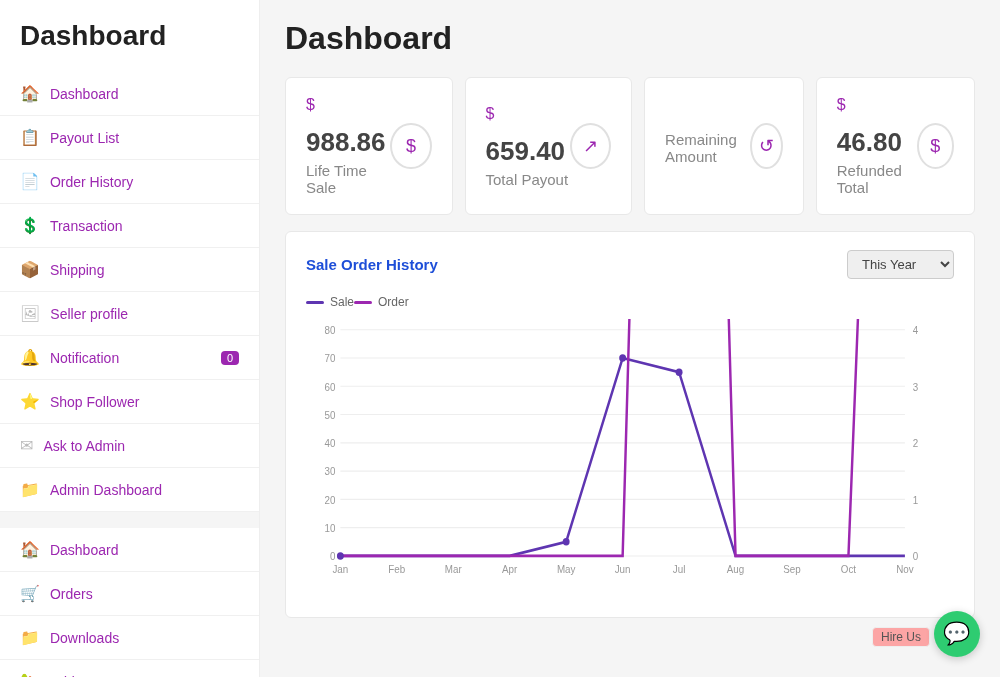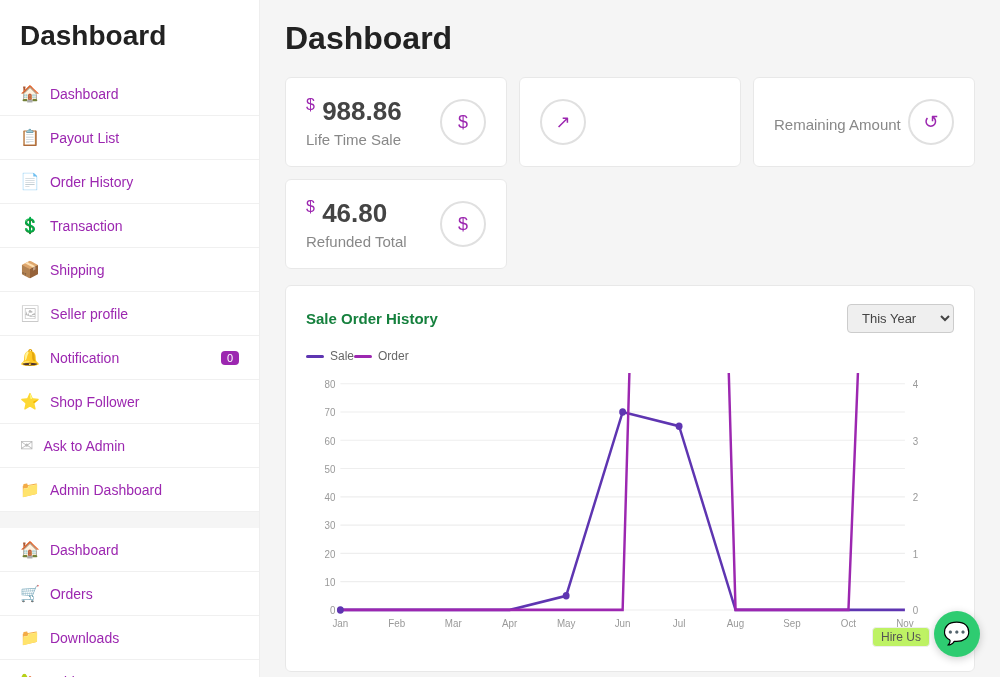--- a/index.html
+++ b/index.html
@@ -52,21 +52,21 @@
     .main-title {
       font-size: 32px;
       font-weight: bold;
       color: #222;
       margin-bottom: 20px;
     }
 
     
     .stats-grid {
       display: grid;
-      grid-template-columns: 1fr 1fr 1fr;
+      grid-template-columns: 1fr 1fr 1fr 1fr;
       gap: 12px;
       margin-bottom: 16px;
     }
     .stat-card {
       background: #fff;
       border: 1px solid #e8e8e8;
       border-radius: 6px;
       padding: 18px 20px;
       display: flex;
       align-items: center;
@@ -111,21 +111,21 @@
     }
     .chart-header {
       display: flex;
       align-items: center;
       justify-content: space-between;
       margin-bottom: 16px;
     }
     .chart-title {
       font-size: 15px;
       font-weight: bold;
-      color: #15803d;
+      color: #1d4ed8;
     }
     .chart-filter-select {
       border: 1px solid #ccc;
       border-radius: 4px;
       padding: 5px 10px;
       font-size: 13px;
       color: #444;
       cursor: pointer;
     }
     .chart-legend {
@@ -175,21 +175,21 @@
       cursor: pointer;
       box-shadow: 0 2px 8px rgba(0,0,0,0.2);
       z-index: 100;
     }
     .hire-us-label {
       position: fixed;
       bottom: 30px;
       right: 70px;
       font-size: 12px;
       color: #555;
-      background: #bef264;
+      background: #fca5a5;
       border: 1px solid #eee;
       border-radius: 4px;
       padding: 2px 8px;
     }
   </style>
 </head>
 <body>
 
 <div class="sidebar">
   <div class="sidebar-title">Dashboard</div>
@@ -305,20 +305,27 @@
       <div class="stat-card-left">
         <div class="stat-value">
           <span class="currency">$</span>
           <span>988.86</span>
         </div>
         <div class="stat-label">Life Time Sale</div>
       </div>
       <div class="stat-icon-circle">$</div>
     </div>
     <div class="stat-card">
+      <div class="stat-card-left">
+        <div class="stat-value">
+          <span class="currency">$</span>
+          <span>659.40</span>
+        </div>
+        <div class="stat-label">Total Payout</div>
+      </div>
       <div class="stat-icon-circle">↗</div>
     </div>
     <div class="stat-card">
       <div class="stat-card-left">
         <div class="stat-label">Remaining Amount</div>
       </div>
       <div class="stat-icon-circle">↺</div>
     </div>
     <div class="stat-card">
       <div class="stat-card-left">

